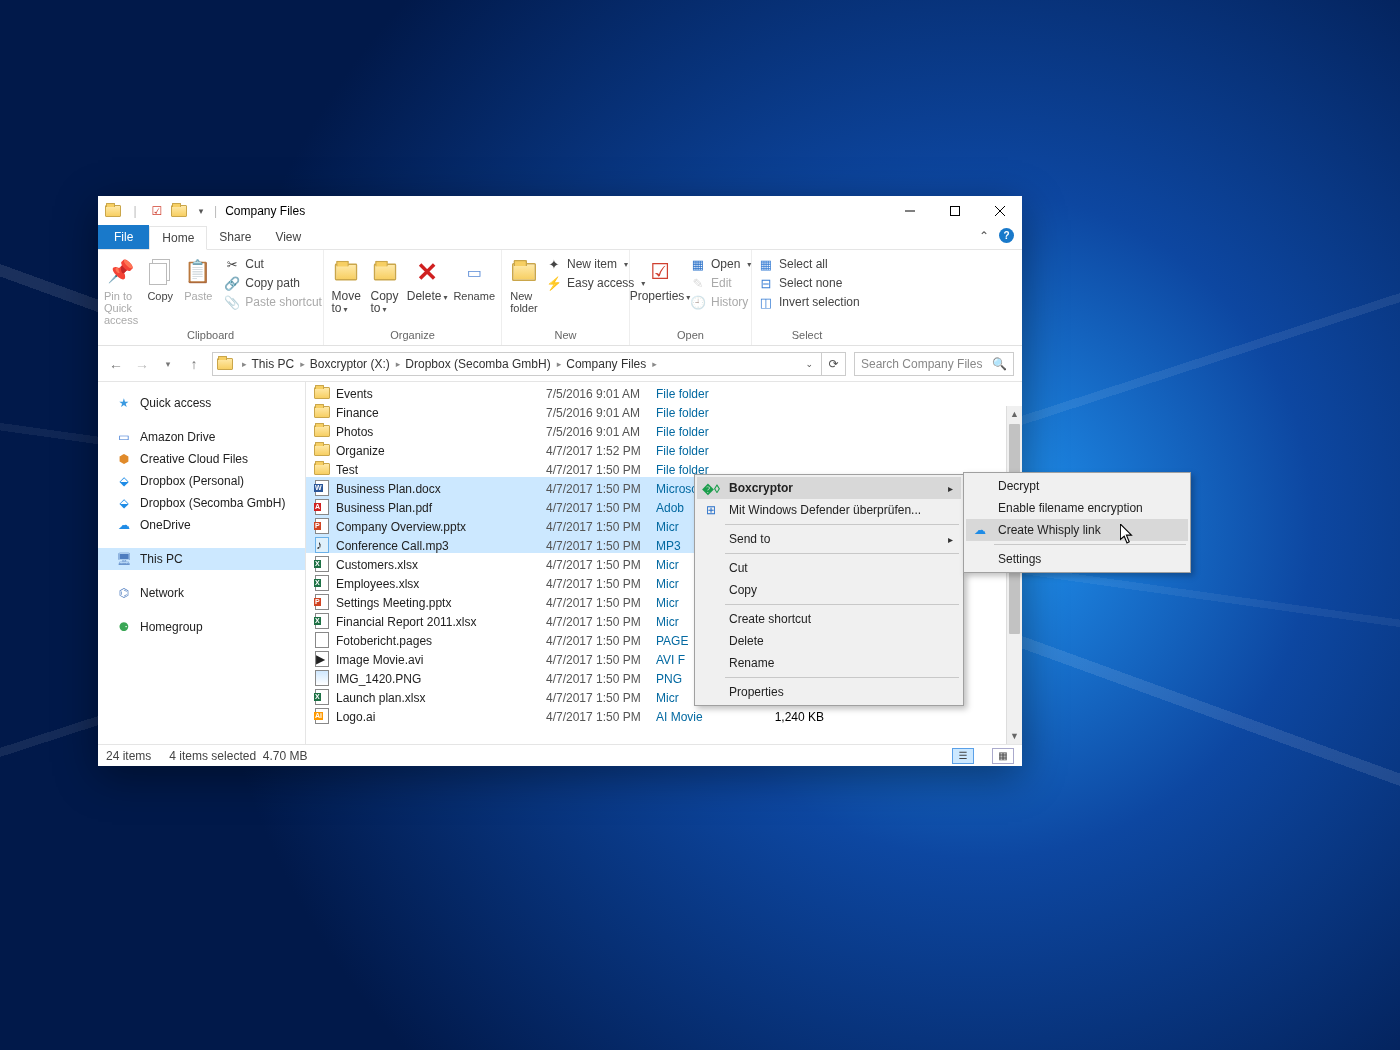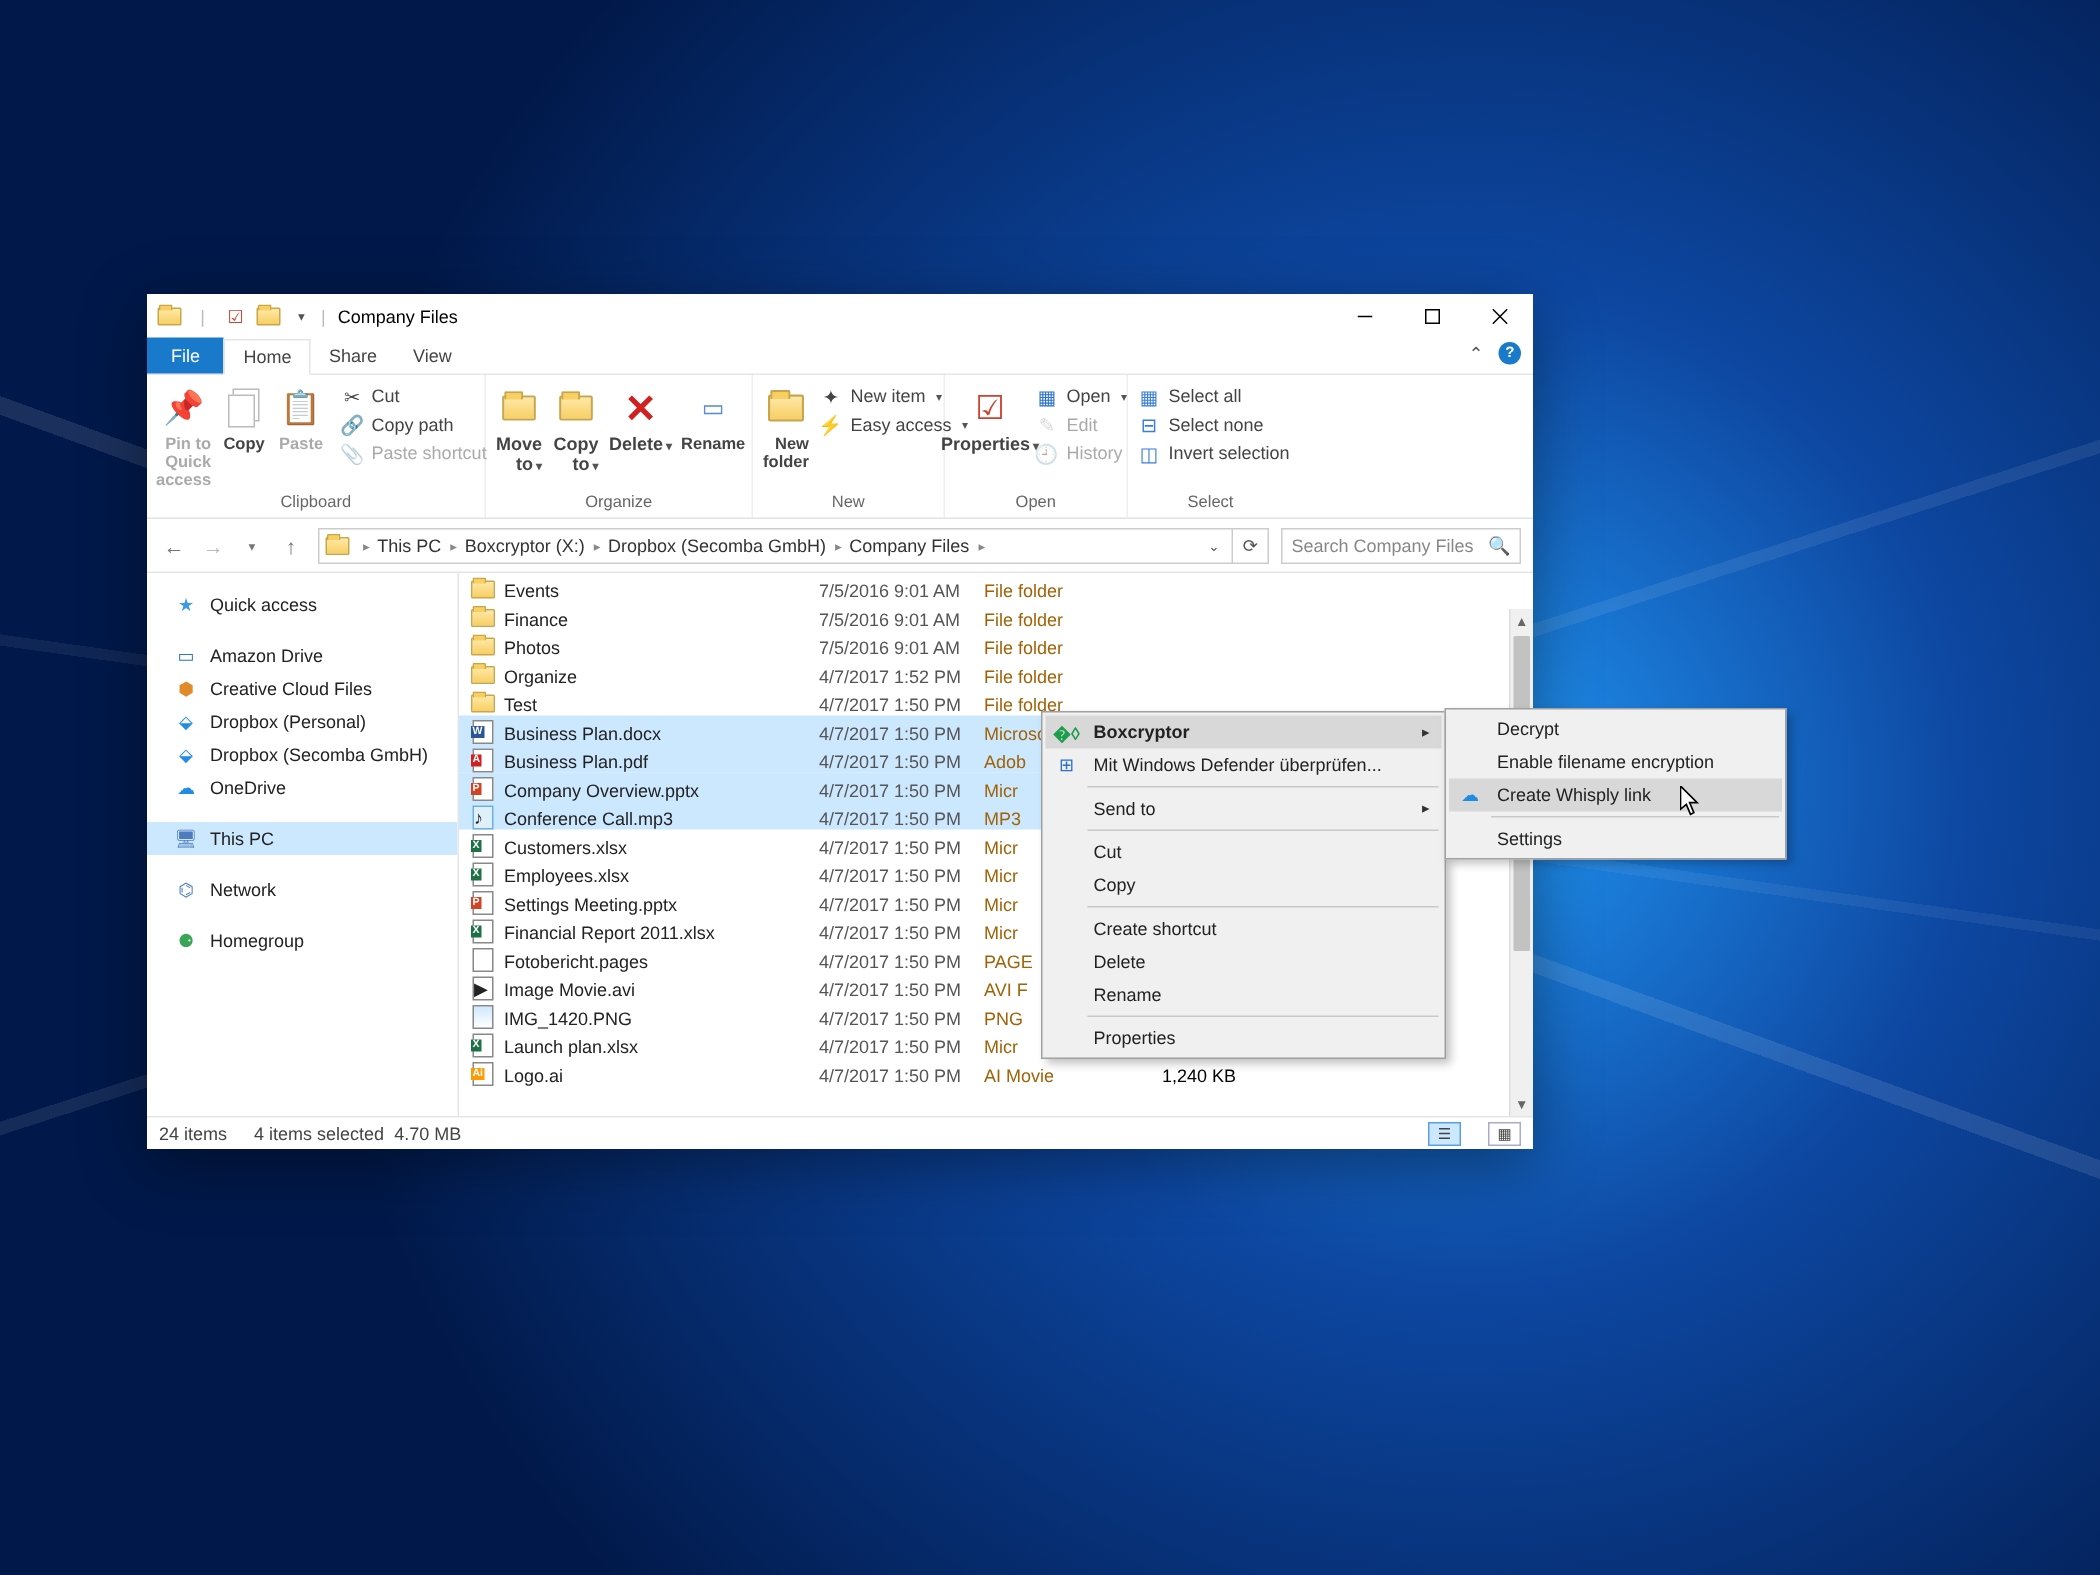--- a/index.html
+++ b/index.html
@@ -29,21 +29,21 @@
 .tabsrow .righticons { position:absolute; right:8px; top:2px; display:flex; gap:10px; align-items:center;}
 .circle-help { width:15px; height:15px; border-radius:50%; background:#1979ca; color:#fff; display:flex; align-items:center; justify-content:center; font-size:10px; font-weight:bold;}
 
 
 .ribbon { height: 96px; background: #fff; border-bottom: 1px solid #e1e1e1; display: flex; }
 .rgroup { border-right: 1px solid #eee; display: flex; flex-direction: column; padding: 2px 6px 0 6px; }
 .rgroup .body { flex:1; display:flex; align-items:flex-start; gap:6px; padding-top:4px;}
 .rgroup .glabel { text-align:center; font-size:11px; color:#666; padding:2px 0 4px 0;}
 .rbtn-lg { display:flex; flex-direction:column; align-items:center; width:48px; color:#444; gap:2px;}
 .rbtn-lg .ricon { width:32px; height:32px; display:flex; align-items:center; justify-content:center; font-size:22px;}
-.rbtn-lg .rlbl { font-size:11px; text-align:right; line-height:12px;font-weight:bold; }
+.rbtn-lg .rlbl { font-size:11px; text-align:left; line-height:12px; }
 .rbtn-sm-col { display:flex; flex-direction:column; gap:3px; }
 .rbtn-sm { display:flex; align-items:center; gap:5px; color:#444; font-size:11px; white-space:nowrap;}
 .rbtn-sm .sicon { width:16px; height:16px; display:flex; align-items:center; justify-content:center; font-size:13px; }
 .dim { color:#aaa; }
 .dim .sicon, .dim svg { opacity:.45; }
 .caret { font-size:8px; margin-left:2px; color:#555;}
 
 
 .addrbar { height: 36px; border-bottom: 1px solid #e5e5e5; display:flex; align-items:center; padding: 0 8px; gap:8px; }
 .navarrows { display:flex; gap:6px; color:#777; align-items:center;}
@@ -70,21 +70,21 @@
 .c-type { width:108px; }
 .c-size { width:70px; text-align:right; padding-right:10px; justify-content:flex-end;}
 .sort-ind { position:absolute; left:50%; top:-1px; transform:translateX(-50%); font-size:8px; color:#777;}
 
 .rows { flex:1; overflow:hidden; }
 .row { display:flex; align-items:flex-end; height:19px; padding-left:8px; color:#222;}
 .row.sel { background:#cce8ff; }
 .row .ficon { width:16px; height:16px; margin-right:6px; display:flex; align-items:center; justify-content:center;}
 .row .fname { width:210px; overflow:hidden; text-overflow:ellipsis; white-space:nowrap;}
 .row .fdate { width:110px; color:#555;}
-.row .ftype { width:108px; color:#a16207; overflow:hidden; text-overflow:ellipsis; white-space:nowrap;}
+.row .ftype { width:108px; color:#0369a1; overflow:hidden; text-overflow:ellipsis; white-space:nowrap;}
 .row .fsize { width:70px; text-align:right; padding-right:10px; color:#000000;}
 
 .vscroll { position:absolute; right:0; top:24px; bottom:0; width:16px; background:#f0f0f0; border-left:1px solid #ddd;}
 .vscroll .vsbtn { height:16px; display:flex; align-items:center; justify-content:center; color:#666; font-size:9px;}
 .vscroll .thumb { position:absolute; left:2px; right:2px; top:18px; height:210px; background:#c2c2c2; border-radius:1px;}
 
 
 .statusbar { height:22px; border-top:1px solid #e5e5e5; display:flex; align-items:center; padding:0 8px; color:#444; font-size:11px; gap:18px; background:#fff;}
 .statusbar .spacer { flex:1; }
 .viewbtn { width:22px; height:16px; border:1px solid #aac; display:flex; align-items:center; justify-content:center; font-size:10px;}

